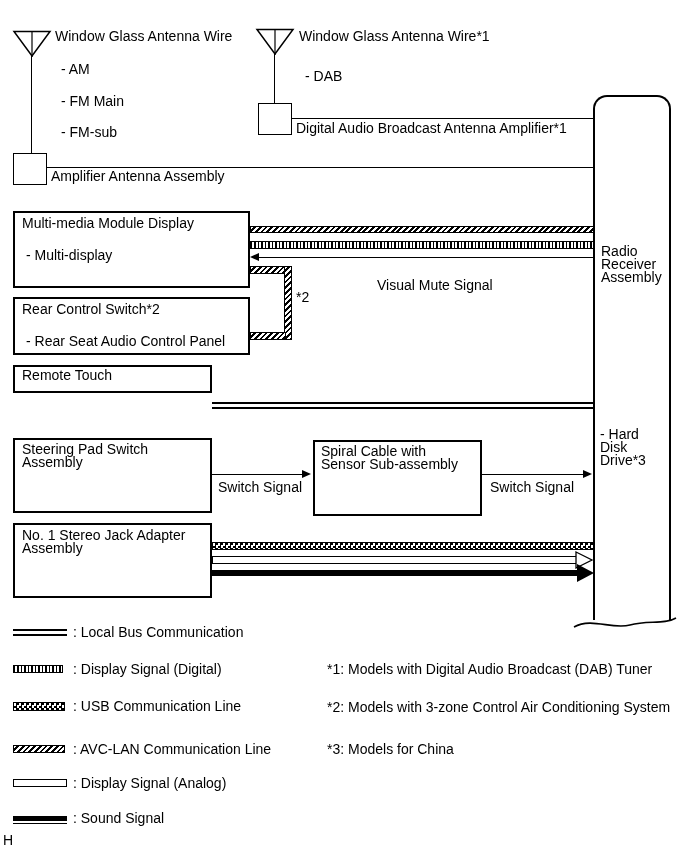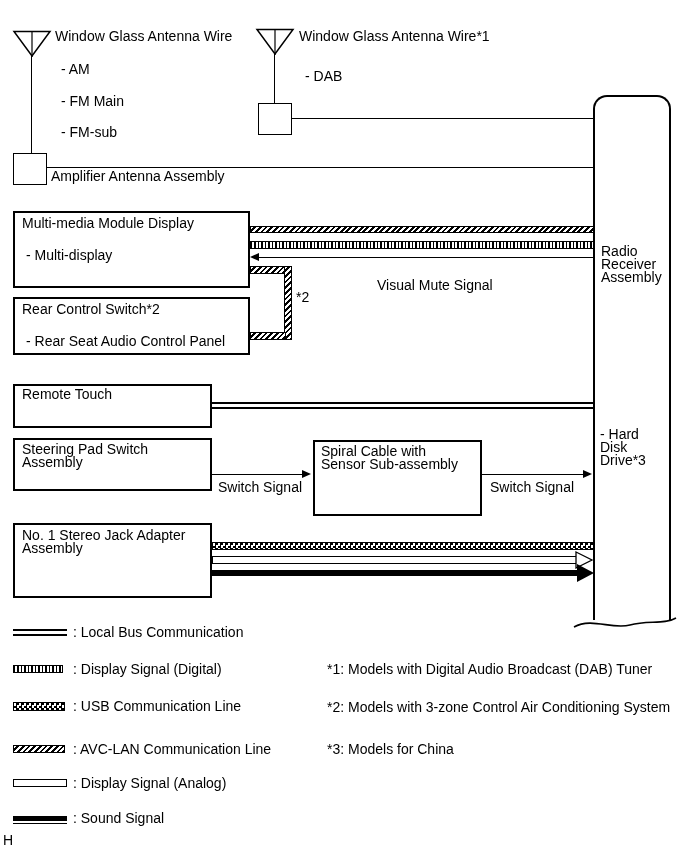--- a/index.html
+++ b/index.html
@@ -44,20 +44,21 @@
   <div class="hline" style="left:47px;top:167px;width:547px"></div>
 
   <svg style="left:255px;top:28px" width="40" height="28" viewBox="0 0 40 28">
     <polygon points="2,1.5 38,1.5 20,26" fill="none" stroke="#000" stroke-width="1.5"></polygon>
     <line x1="20" y1="1.5" x2="20" y2="27" stroke="#000" stroke-width="1.2"></line>
   </svg>
   <div class="vline" style="left:274px;top:54px;height:49px"></div>
   <div class="t" style="left:299px;top:30px">Window Glass Antenna Wire*1</div>
   <div class="t" style="left:305px;top:70px">- DAB</div>
   <div class="smallbox" style="left:258px;top:103px;width:34px;height:32px"></div>
+  <div class="t" style="left:296px;top:122px">Digital Audio Broadcast Antenna Amplifier*1</div>
   <div class="hline" style="left:292px;top:118px;width:302px"></div>
 
   <div class="pat pat-avc" style="left:250px;top:226px;width:344px;height:7px"></div>
   <div class="pat pat-digital" style="left:250px;top:241px;width:344px;height:8px"></div>
   <div class="hline" style="left:256px;top:257px;width:338px"></div>
   <div class="arrow-left" style="left:250px;top:253px"></div>
   <div class="t" style="left:377px;top:279px">Visual Mute Signal</div>
 
   <div class="pat pat-avc" style="left:250px;top:266px;width:36px;height:8px"></div>
   <div class="pat pat-avc" style="left:284px;top:266px;width:8px;height:74px"></div>
@@ -68,25 +69,25 @@
     <div class="box-title">Multi-media Module Display</div>
     <div class="box-sub">- Multi-display</div>
   </div>
 
   <div class="node" style="left:13px;top:297px;width:237px;height:58px">
     <div class="box-title">Rear Control Switch*2</div>
     <div class="box-sub">- Rear Seat Audio Control Panel</div>
   </div>
 
   <div class="localbus" style="left:212px;top:402px;width:382px"></div>
-  <div class="node" style="left:13px;top:384px;width:199px;height:44px">
+  <div class="node" style="left:13px;top:365px;width:199px;height:28px">
     <div class="box-title" style="top:2px">Remote Touch</div>
   </div>
 
-  <div class="node" style="left:13px;top:438px;width:199px;height:53px">
+  <div class="node" style="left:13px;top:438px;width:199px;height:75px">
     <div class="box-title" style="top:3px">Steering Pad Switch Assembly</div>
   </div>
   <div class="hline" style="left:212px;top:474px;width:92px"></div>
   <div class="arrow-right" style="left:302px;top:470px"></div>
   <div class="t" style="left:218px;top:481px">Switch Signal</div>
 
   <div class="node" style="left:313px;top:440px;width:169px;height:76px">
     <div class="box-title wrap" style="top:3px;left:6px;right:8px">Spiral Cable with Sensor Sub-assembly</div>
   </div>
   <div class="hline" style="left:482px;top:474px;width:102px"></div>

